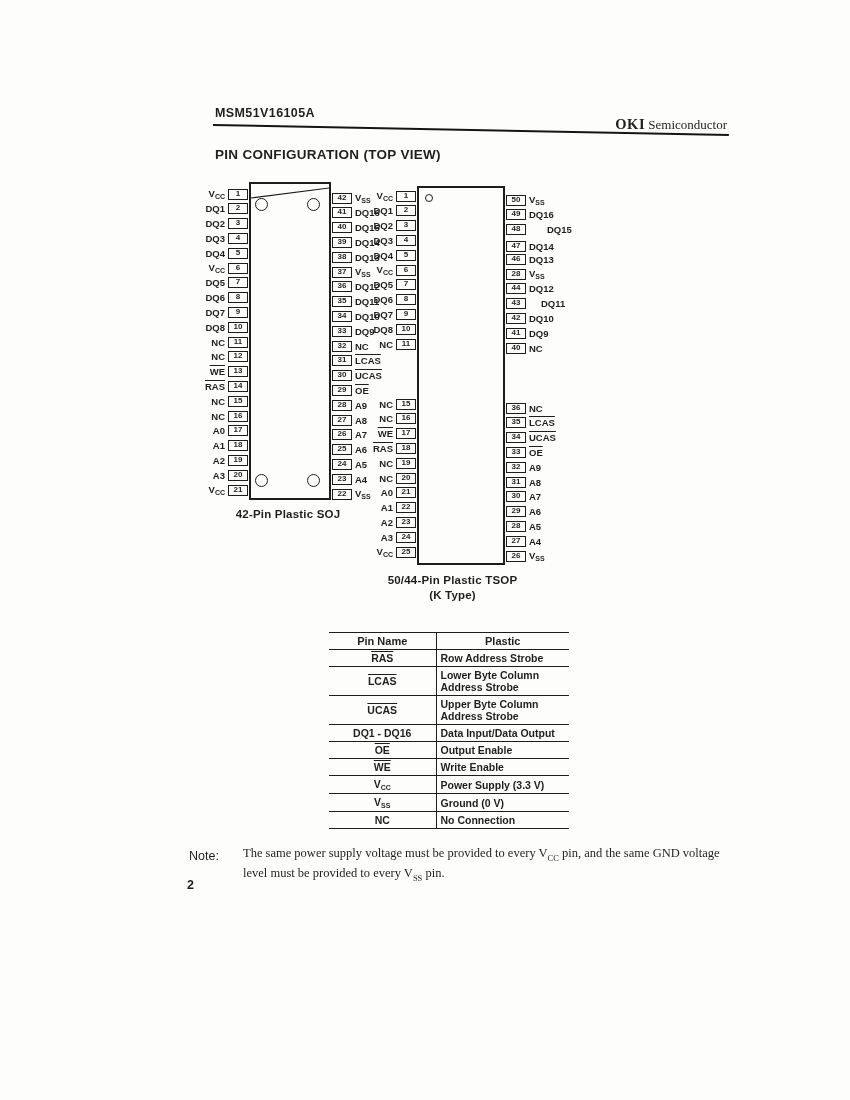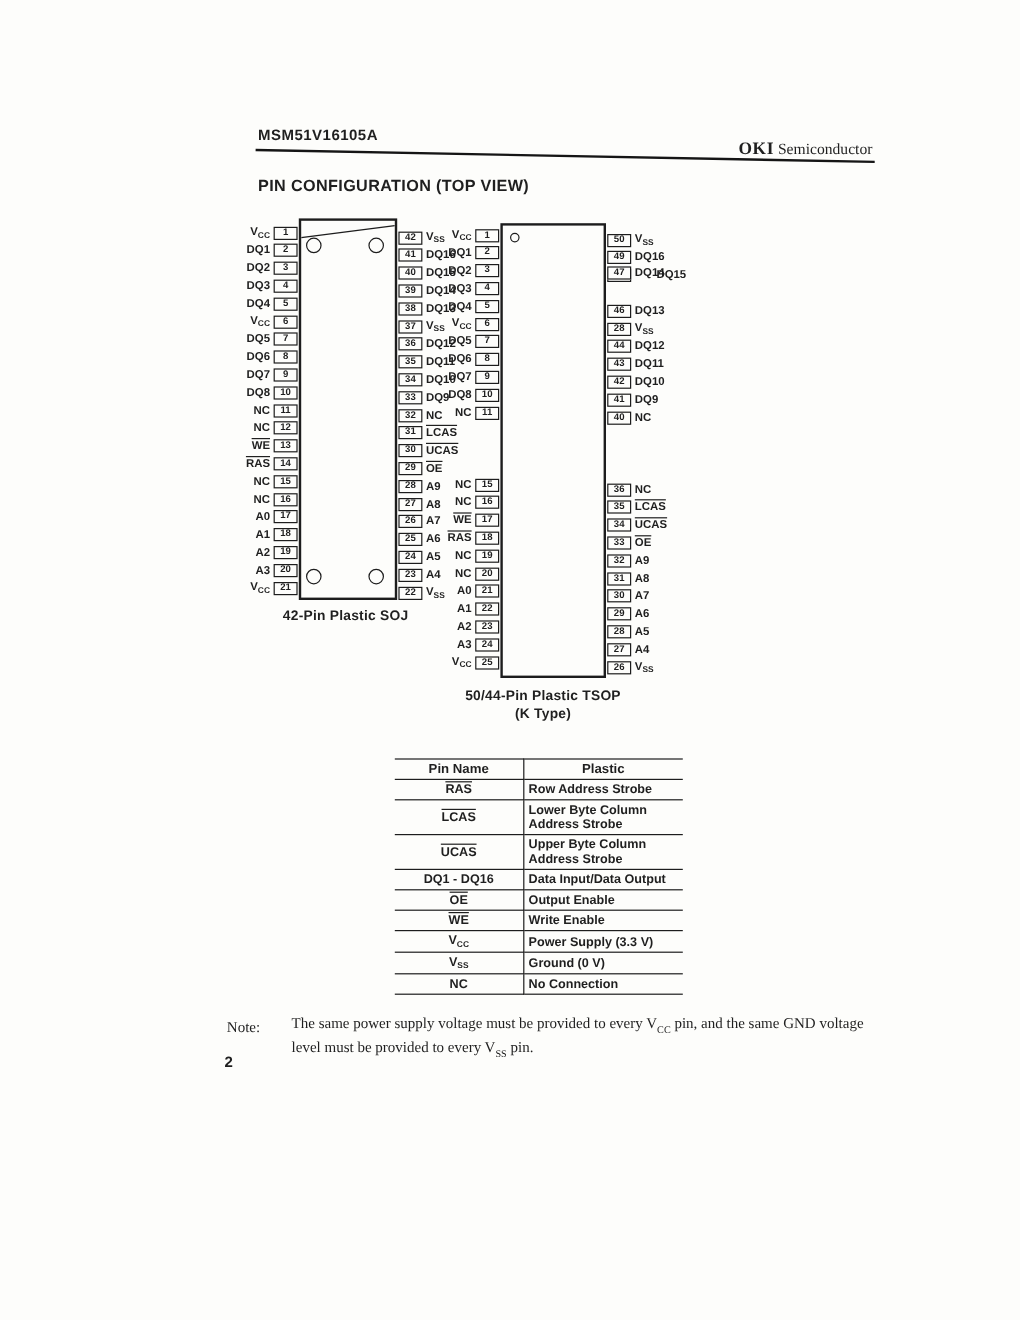--- a/index.html
+++ b/index.html
@@ -77,21 +77,21 @@
   .pin-table th, .pin-table td {
     border-bottom:1.8px solid #1d1d1d; padding:2px 4px;
   }
   .pin-table thead th { border-top:1.8px solid #1d1d1d; font-size:11px; }
   .pin-table .col-a { border-right:1.8px solid #1d1d1d; }
   .pin-cell  { text-align:center; font-size:10.5px; font-weight:bold; }
   .func-cell { text-align:left; padding-left:8px; font-size:10.5px; font-weight:600; }
   
   .note-label {
     position:absolute; left:189px; top:849px;
-    font-family:Liberation Serif, serif; font-size:12.5px;
+    font-family:Liberation Sans, sans-serif; font-size:12.5px;
   }
   .note-text {
     position:absolute; left:243px; top:846px; width:478px;
     font-family:"Liberation Serif", serif; font-size:12.5px; line-height:15.5px;
   }
   .note-text sub { font-size:8.5px; }
   .page-number {
     position:absolute; left:187px; top:878px;
     font-size:12.5px; font-weight:600;
   }
@@ -396,37 +396,37 @@
           <span class="pin-label"><span>V</span><span class="subtxt">SS</span></span>
         </div>
         <div class="pin-row right" style="top: 22.8px;">
           <span class="pin-box">49</span>
           <span class="pin-label">DQ16</span>
         </div>
         <div class="pin-row right" style="top: 37.6px; gap: 18px;">
           <span class="pin-box">48</span>
           <span class="pin-label">DQ15</span>
         </div>
-        <div class="pin-row right" style="top: 35px;">
+        <div class="pin-row right" style="top: 54px;">
           <span class="pin-box">47</span>
           <span class="pin-label">DQ14</span>
         </div>
         <div class="pin-row right" style="top: 67.2px;">
           <span class="pin-box">46</span>
           <span class="pin-label">DQ13</span>
         </div>
         <div class="pin-row right" style="top: 82px;">
           <span class="pin-box">28</span>
           <span class="pin-label"><span>V</span><span class="subtxt">SS</span></span>
         </div>
         <div class="pin-row right" style="top: 96.8px;">
           <span class="pin-box">44</span>
           <span class="pin-label">DQ12</span>
         </div>
-        <div class="pin-row right" style="top: 111.6px;">
+        <div class="pin-row right" style="top: 111.6px; gap: 12px;">
           <span class="pin-box">43</span>
           <span class="pin-label">DQ11</span>
         </div>
         <div class="pin-row right" style="top: 126.4px;">
           <span class="pin-box">42</span>
           <span class="pin-label">DQ10</span>
         </div>
         <div class="pin-row right" style="top: 141.2px;">
           <span class="pin-box">41</span>
           <span class="pin-label">DQ9</span>

